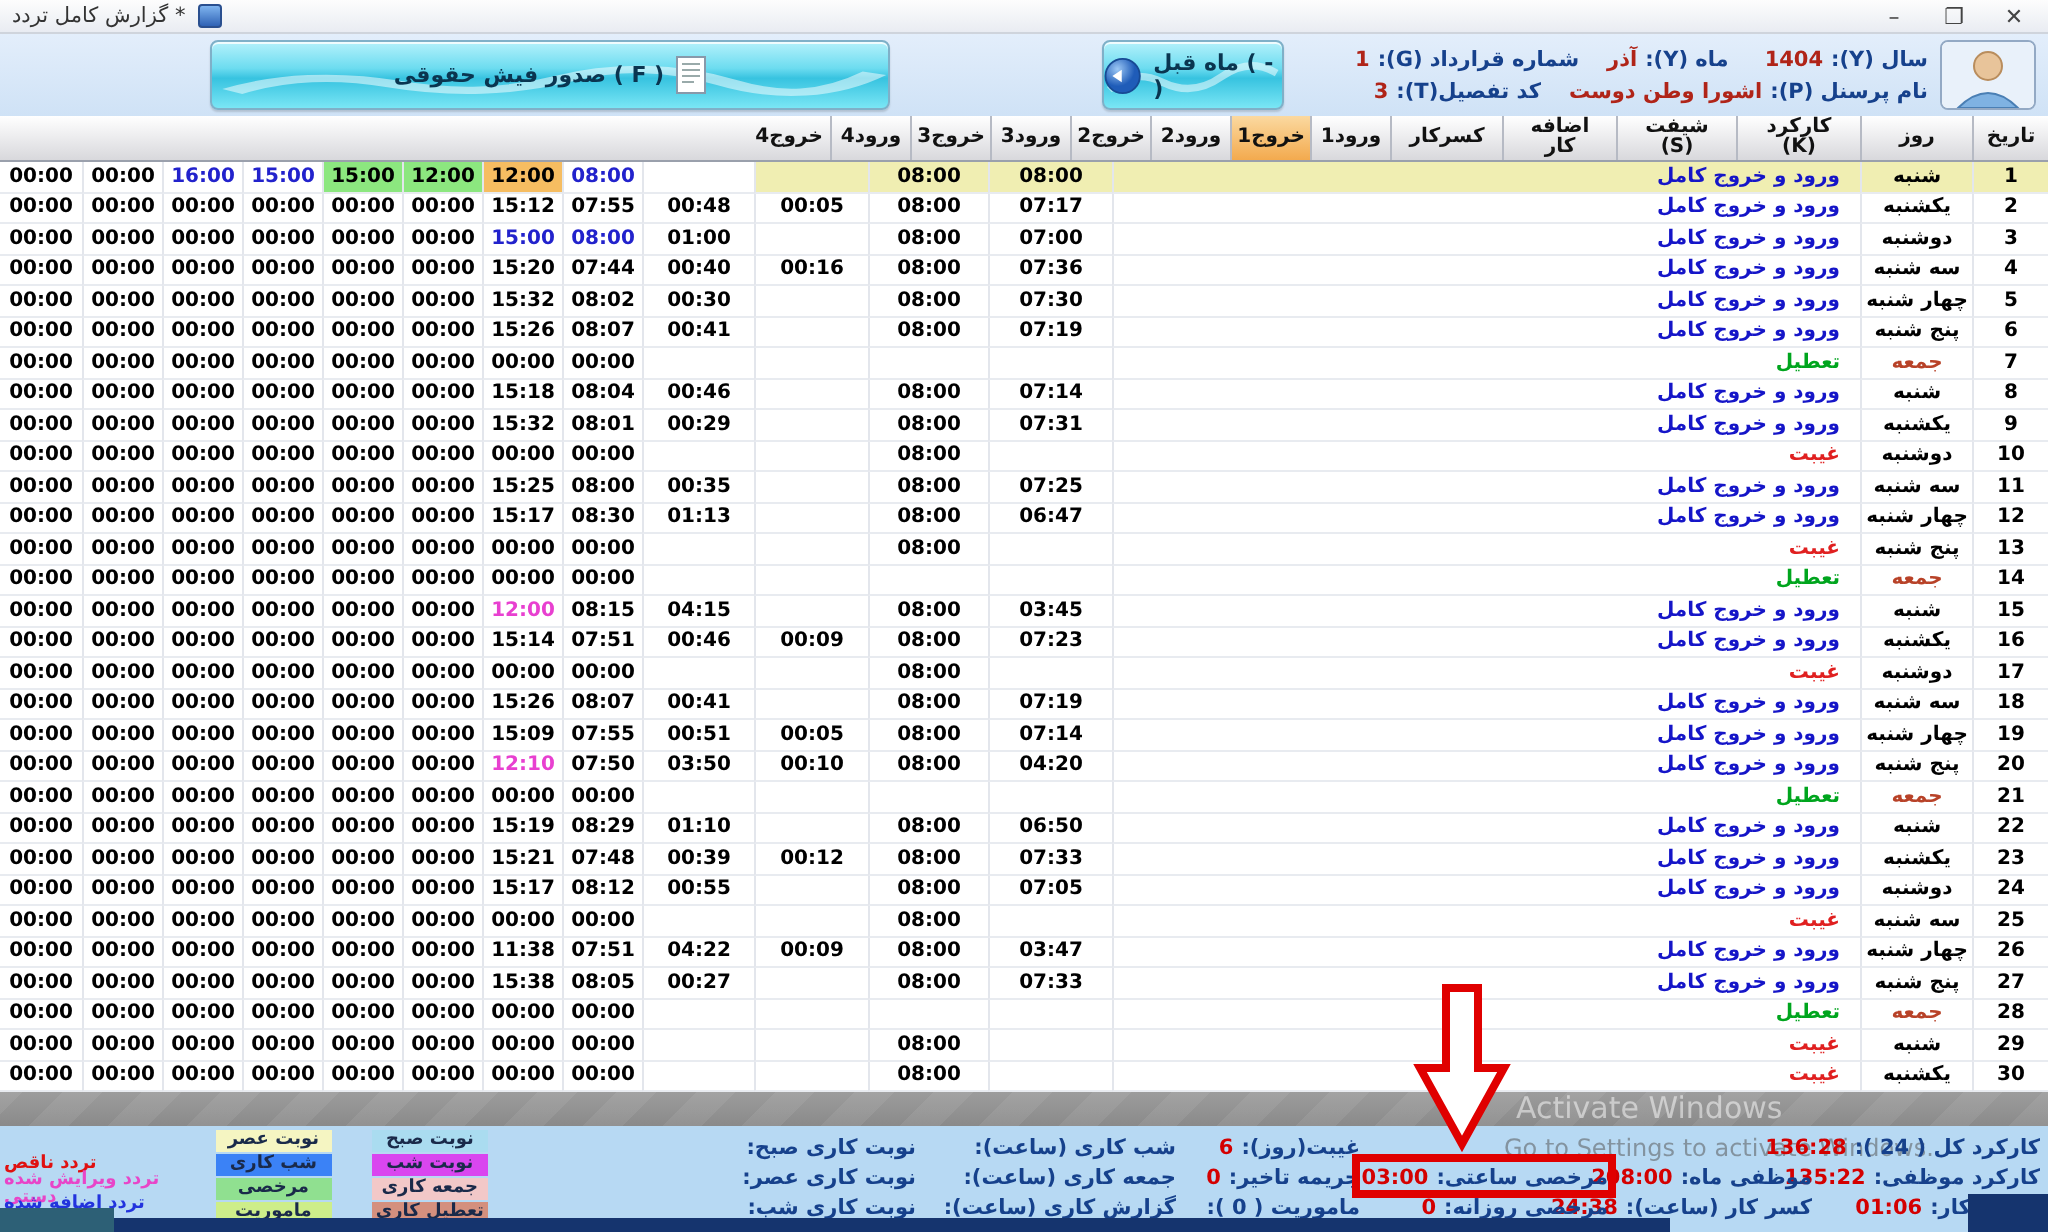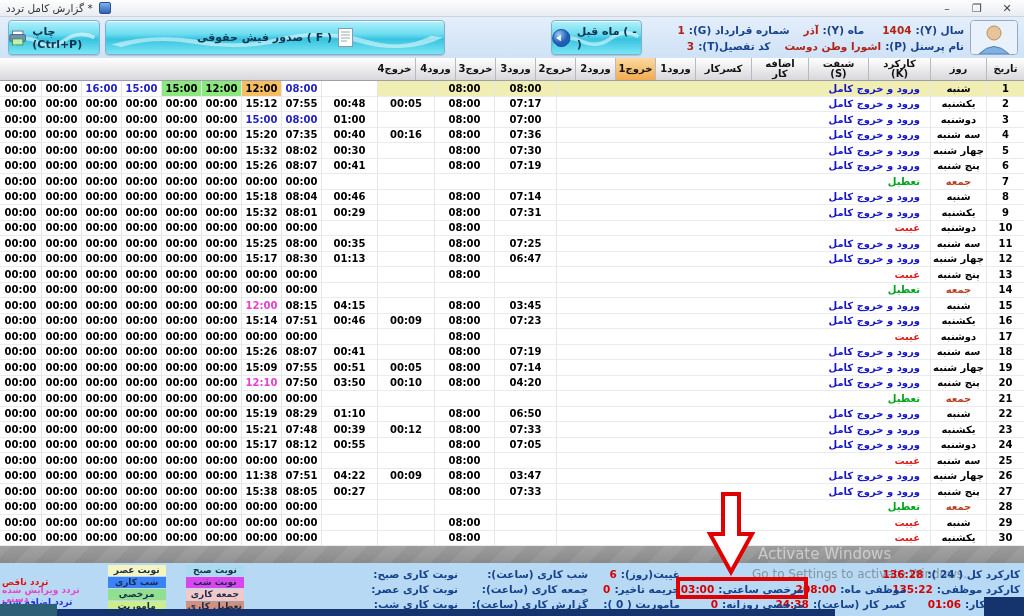--- a/index.html
+++ b/index.html
@@ -97,31 +97,20 @@
       <span class="app-icon"></span>
     </div>
     <div class="win-btns">
       <span class="wbtn">–</span>
       <span class="wbtn">❐</span>
       <span class="wbtn">✕</span>
     </div>
   </div>
 
   <div class="toolbar">
-    <div class="tbtn btn-print">
-      <svg class="wave" viewBox="0 0 100 36" preserveAspectRatio="none">
-          <path d="M5 26 Q 18 14 32 23 T 62 21 T 95 18" stroke="rgba(255,255,255,.55)" fill="none" stroke-width="4"></path>
-        </svg>
-      <svg class="ic" width="20" height="16" viewBox="0 0 20 16">
-        <rect x="4" y="0" width="12" height="5" fill="#fff" stroke="#667"></rect>
-        <rect x="1" y="4" width="18" height="8" rx="1.5" fill="#6f93b8" stroke="#44607e"></rect>
-        <rect x="4" y="9" width="12" height="7" fill="#bff0b0" stroke="#3d8f3d"></rect>
-      </svg>
-      <span>چاپ (Ctrl+P)</span>
-    </div>
 
     <div class="tbtn btn-payslip">
       <svg class="wave" viewBox="0 0 100 36" preserveAspectRatio="none">
           <path d="M3 27 Q 14 15 27 23 T 52 20 T 76 22 T 98 17" stroke="rgba(255,255,255,.5)" fill="none" stroke-width="4"></path>
         </svg>
       <span>صدور فیش حقوقی ( F )</span>
       <svg class="ic" width="15" height="19" viewBox="0 0 15 19">
         <rect x="0.5" y="0.5" width="14" height="18" fill="#fff" stroke="#8899aa"></rect>
         <line x1="3" y1="4" x2="12" y2="4" stroke="#9aa" stroke-width="1"></line>
         <line x1="3" y1="7" x2="12" y2="7" stroke="#9aa" stroke-width="1"></line>
@@ -278,21 +267,21 @@
         <div class="gcell c14">00:00</div>
       </div>
       <div class="grow">
         <div class="gcell c0">4</div>
         <div class="gcell c1">سه شنبه</div>
         <div class="gcell c2 status" style="color: rgb(21, 21, 200);">ورود و خروج کامل</div>
         <div class="gcell c3">07:36</div>
         <div class="gcell c4">08:00</div>
         <div class="gcell c5">00:16</div>
         <div class="gcell c6">00:40</div>
-        <div class="gcell c7">07:35</div>
+        <div class="gcell c7">07:44</div>
         <div class="gcell c8">15:20</div>
         <div class="gcell c9">00:00</div>
         <div class="gcell c10">00:00</div>
         <div class="gcell c11">00:00</div>
         <div class="gcell c12">00:00</div>
         <div class="gcell c13">00:00</div>
         <div class="gcell c14">00:00</div>
       </div>
       <div class="grow">
         <div class="gcell c0">5</div>

